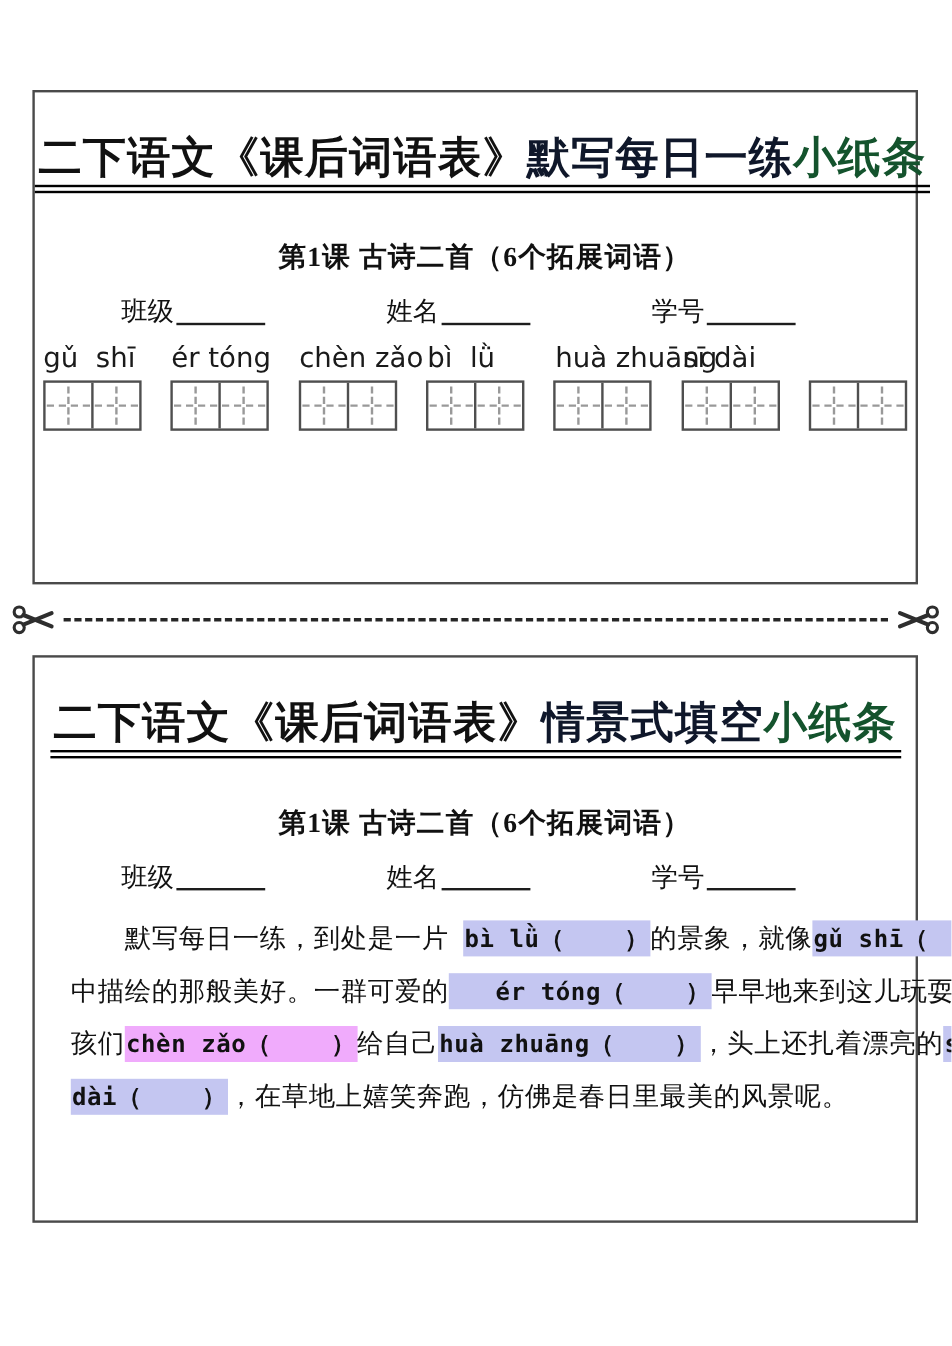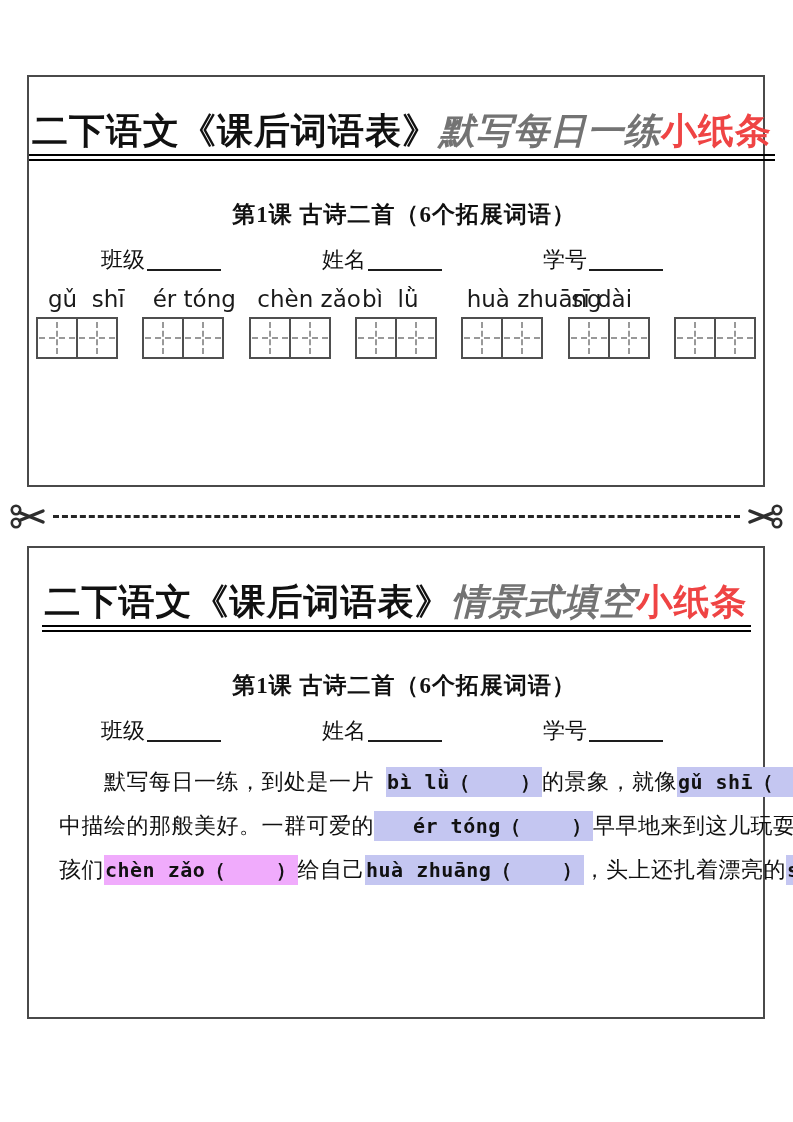--- a/index.html
+++ b/index.html
@@ -8,33 +8,33 @@
 
   .card{position:absolute;left:27px;width:738px;box-sizing:border-box;
         border:2px solid #4a4a4a;background:#fff;}
   #card1{top:75px;height:412px;}
   #card2{top:546px;height:473px;}
 
   .title-line{text-align:center;margin-top:10px;}
   .title{display:inline-block;font-size:36px;font-weight:900;letter-spacing:1px;
          line-height:1.12;white-space:nowrap;border-bottom:7px double #000;
          padding:0 3px 3px 3px;}
-  .t-red{color:#737373;font-style:italic;}
-  .t-blue{color:#ef4444;}
+  .t-red{color:#0f172a;}
+  .t-blue{color:#14532d;}
 
   .subtitle{text-align:center;font-size:23px;font-weight:bold;margin:13px 0 0 16px;letter-spacing:1px;}
 
   .fields{display:flex;justify-content:space-between;padding:0 100px 0 72px;margin-top:15px;font-size:22px;}
   .field{white-space:nowrap;text-align:center;}
   .blank{display:inline-block;width:74px;height:22px;border-bottom:2px solid #1d1d1d;
          vertical-align:-4px;margin-left:2px;}
 
   .pinyin-row{display:flex;justify-content:space-between;padding:0 7px;margin-top:11px;
               font-family:"DejaVu Sans",sans-serif;font-size:23px;color:#1a1a1a;height:30px;}
-  .pyslot{width:80px;white-space:pre;overflow:visible;margin-left:12px;}
+  .pyslot{width:80px;white-space:pre;overflow:visible;}
 
   .grid-row{display:flex;justify-content:space-between;padding:0 7px;margin-top:1px;}
   .gridbox{display:flex;border:2px solid #4f4f4f;background:#fff;}
   .cell{width:38px;height:38px;position:relative;}
   .cell + .cell{border-left:2px solid #4f4f4f;}
   .cell::before{content:"";position:absolute;top:3px;bottom:3px;left:50%;margin-left:-1px;
                 border-left:2px dashed #999;}
   .cell::after{content:"";position:absolute;left:1px;right:1px;top:50%;margin-top:-1px;
                border-top:2px dashed #999;}
 
@@ -128,16 +128,17 @@
     <h2 class="subtitle">第1课 古诗二首（6个拓展词语）</h2>
     <div class="fields">
       <span class="field"><span>班级</span><span class="blank"></span></span>
       <span class="field"><span>姓名</span><span class="blank"></span></span>
       <span class="field"><span>学号</span><span class="blank"></span></span>
     </div>
     <div class="para" id="para">
         <div class="pline"><span class="plain">　　默写每日一练，到处是一片</span><span class="hl" style="background: rgb(196, 198, 241); margin-left: 12px;">bì lǜ（    ）</span><span class="plain">的景象，就像</span><span class="hl" style="background: rgb(196, 198, 241);">gǔ shī（   ）</span></div>
         <div class="pline"><span class="plain">中描绘的那般美好。一群可爱的</span><span class="hl" style="background: rgb(196, 198, 241); padding-left: 39px;">ér tóng（    ）</span><span class="plain">早早地来到这儿玩耍，小女</span></div>
         <div class="pline"><span class="plain">孩们</span><span class="hl" style="background: #f0abfc;">chèn zǎo（    ）</span><span class="plain">给自己</span><span class="hl" style="background: rgb(196, 198, 241);">huà zhuāng（    ）</span><span class="plain">，头上还扎着漂亮的</span><span class="hl" style="background: rgb(196, 198, 241);">sī</span></div>
+        <div class="pline"><span class="hl" style="background: rgb(196, 198, 241);">dài（    ）</span><span class="plain">，在草地上嬉笑奔跑，仿佛是春日里最美的风景呢。</span></div>
       </div>
   </section>
 
 </div>
 
 </body></html>

